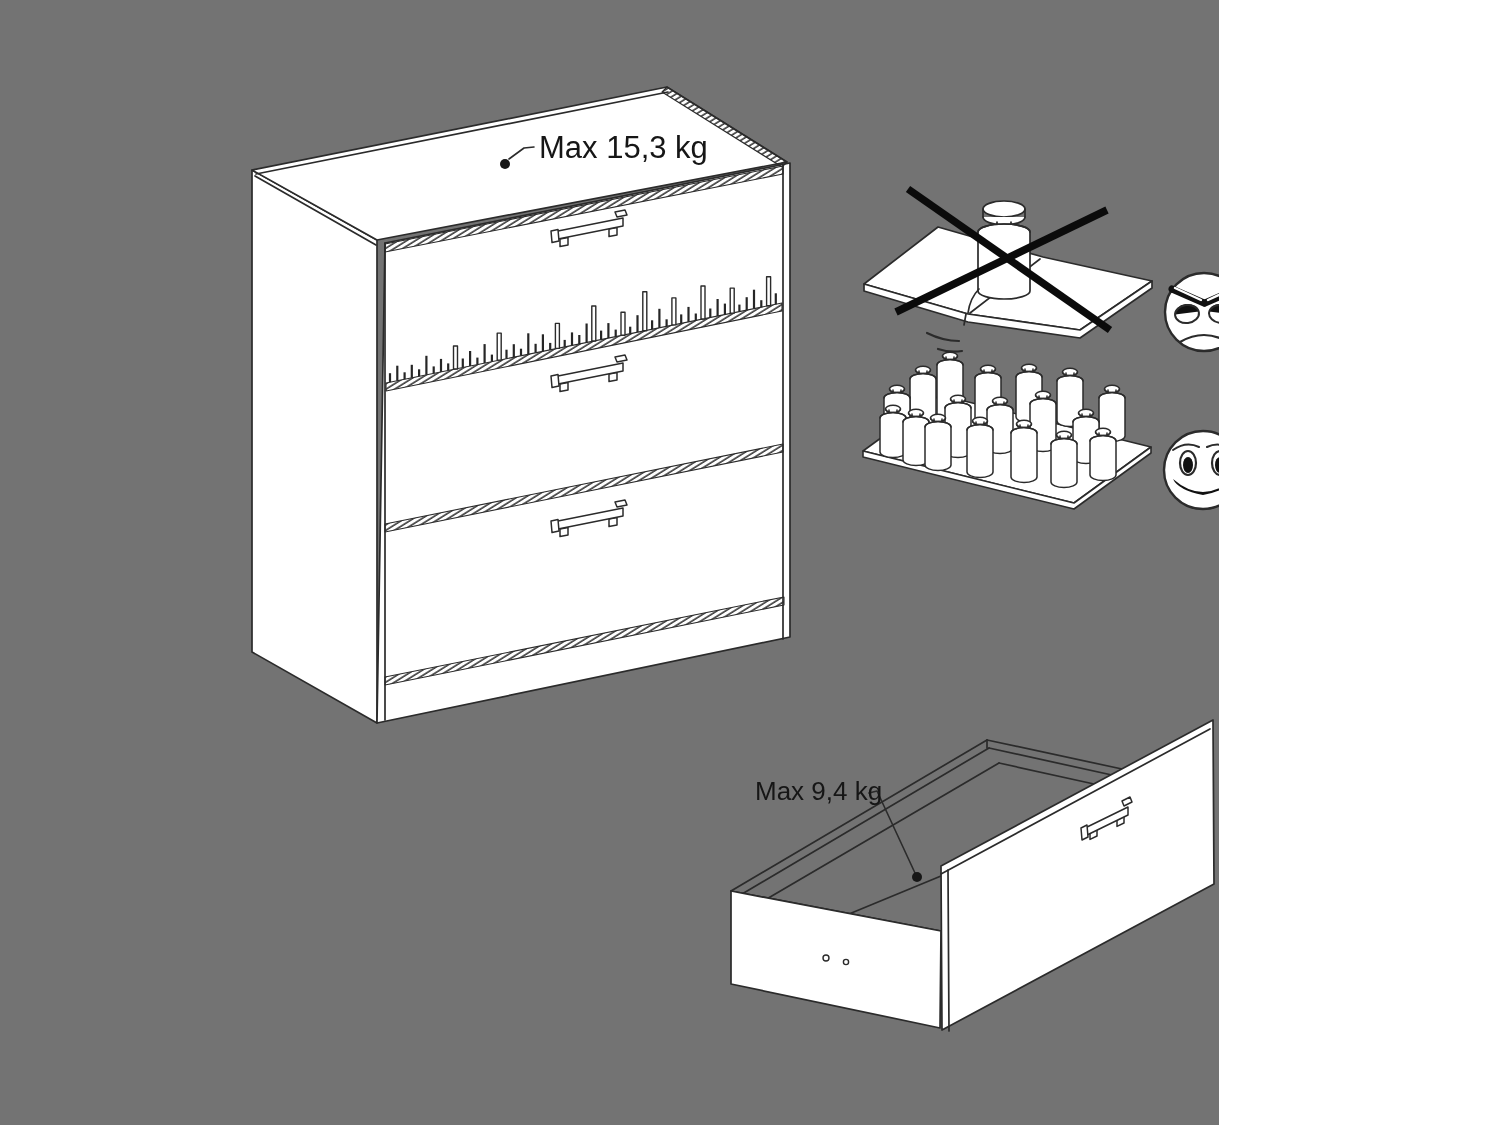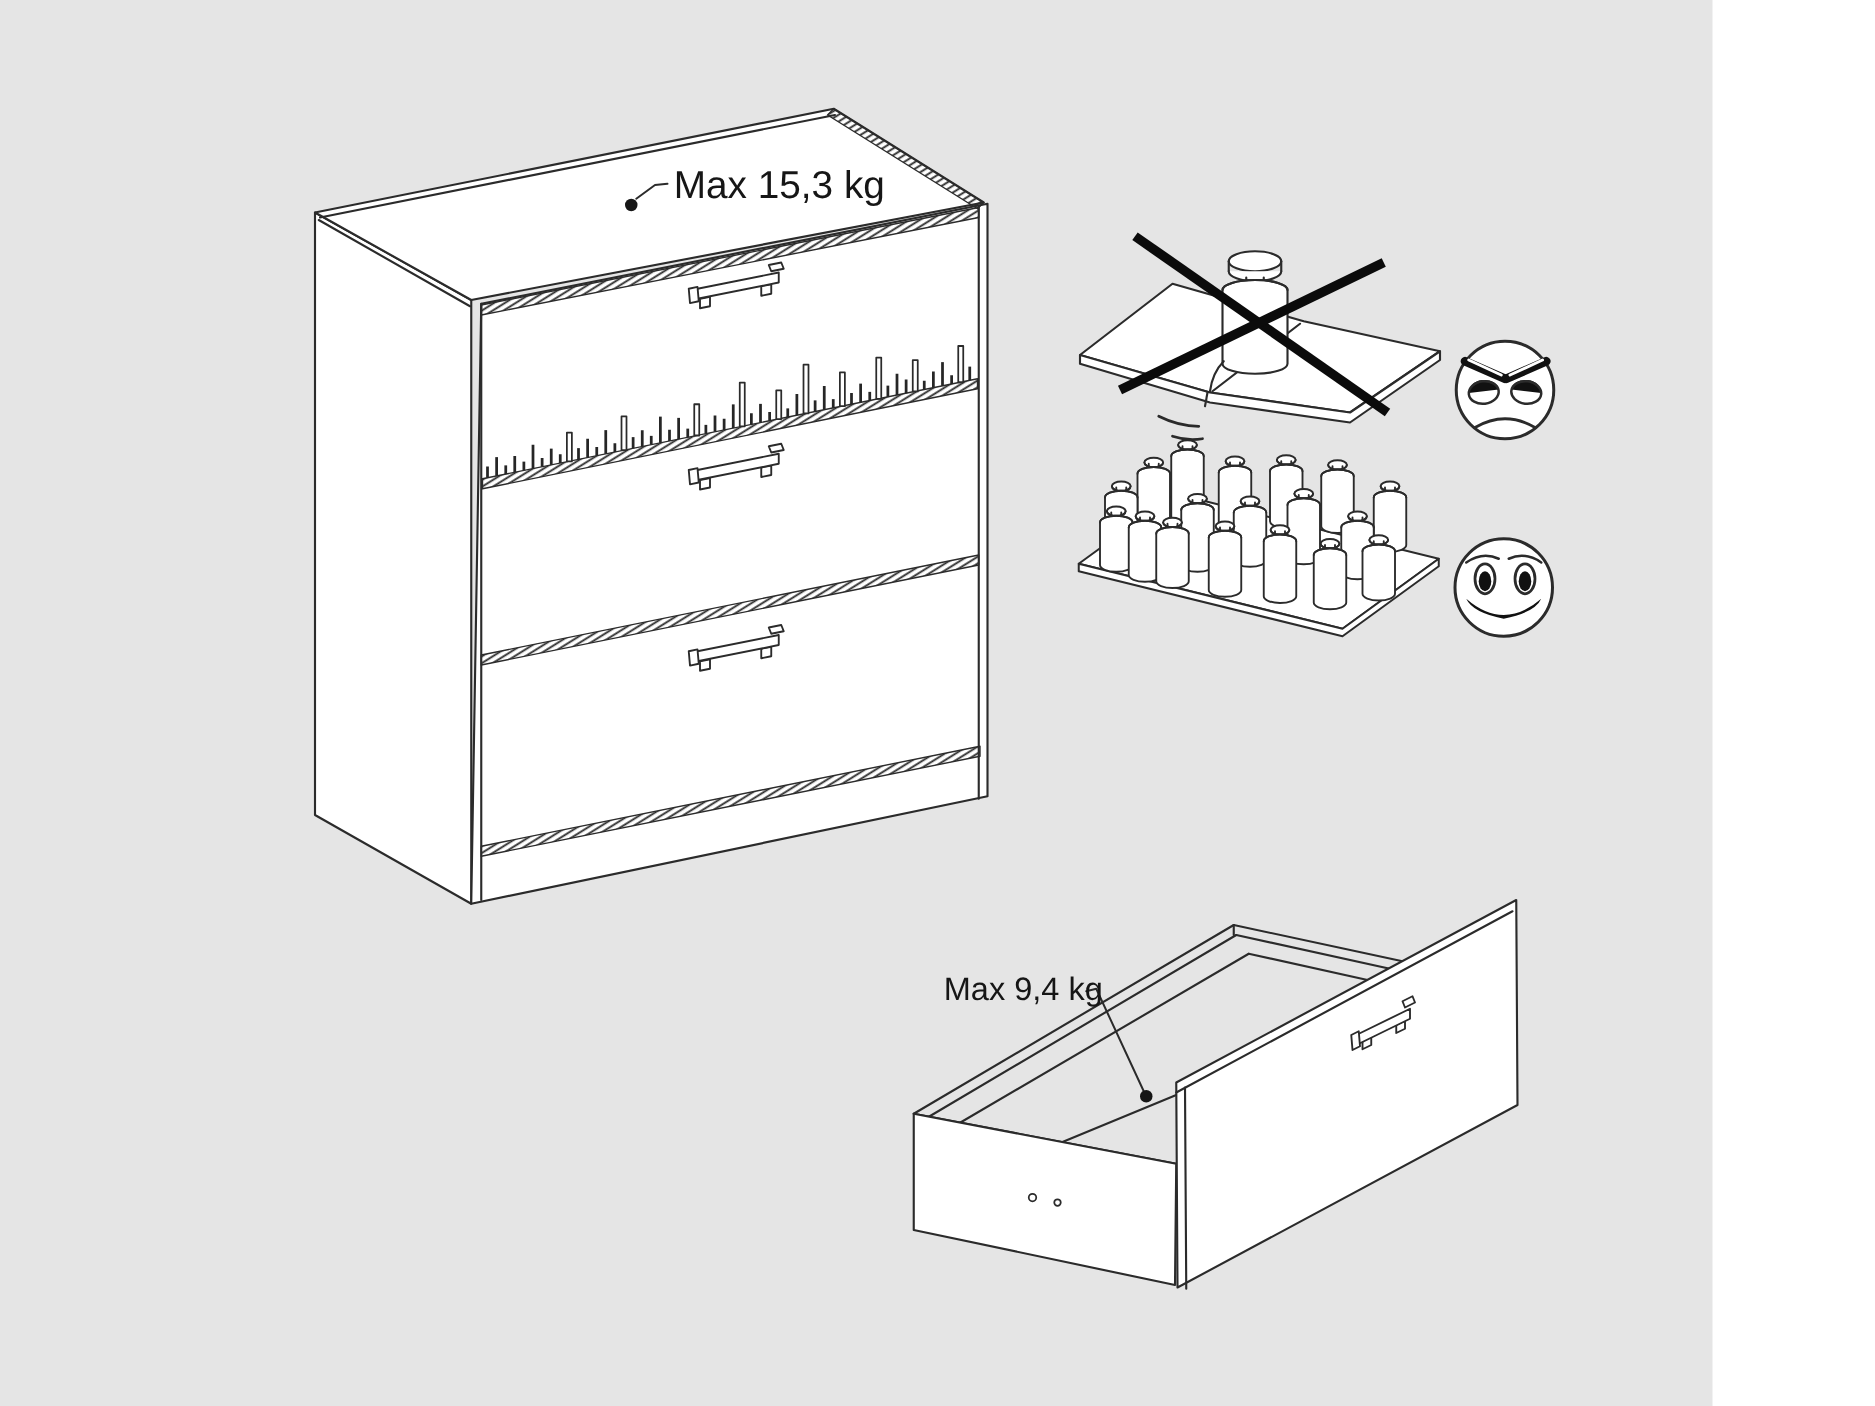--- a/index.html
+++ b/index.html
@@ -1,16 +1,16 @@
 <!DOCTYPE html>
 <html><head>
 <meta charset="utf-8">
 <style>
   html,body{margin:0;padding:0;background:#ffffff;}
-  .page{position:relative;width:1370px;height:1125px;background:#e5e5e5;overflow:hidden;
+  .page{position:relative;width:1219px;height:1125px;background:#737373;overflow:hidden;
         font-family:"Liberation Sans", sans-serif;}
   svg{display:block}
   svg text{font-family:"Liberation Sans", sans-serif; fill:#161616;}
   .lbl-top{font-size:31px;}
   .lbl-drawer{font-size:26px;}
 </style>
 </head>
 <body>
 
 <div class="page">

